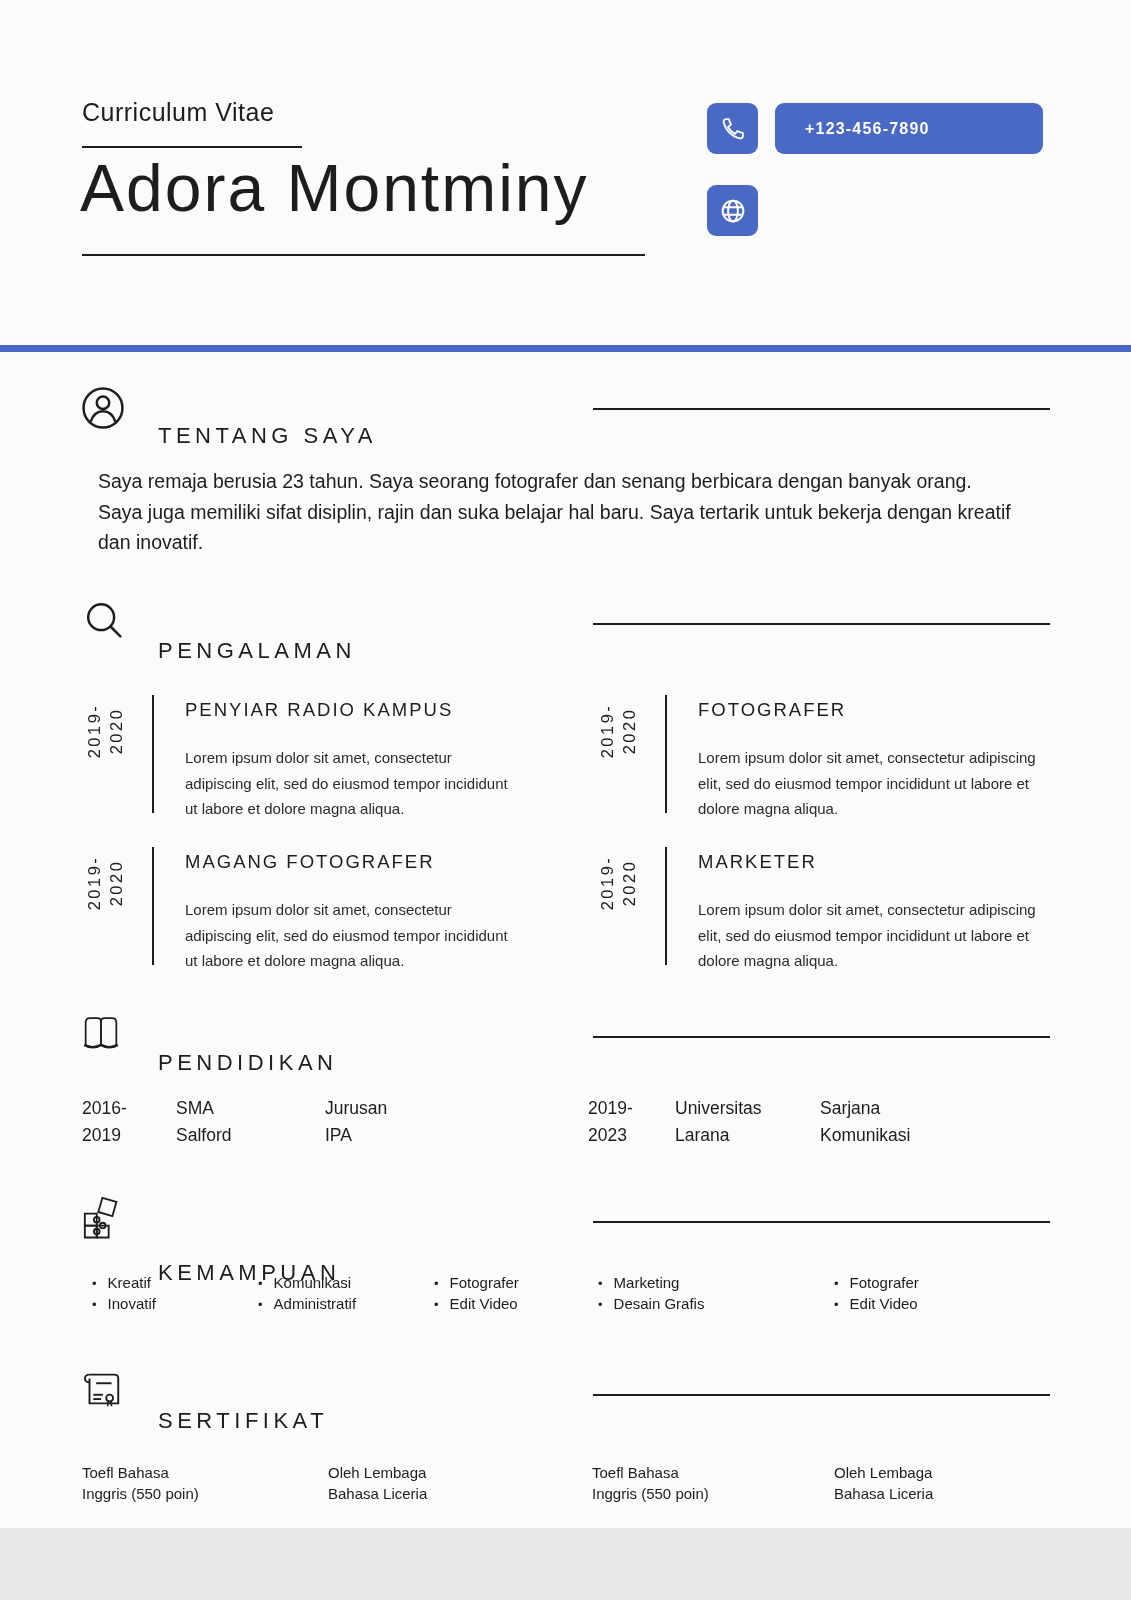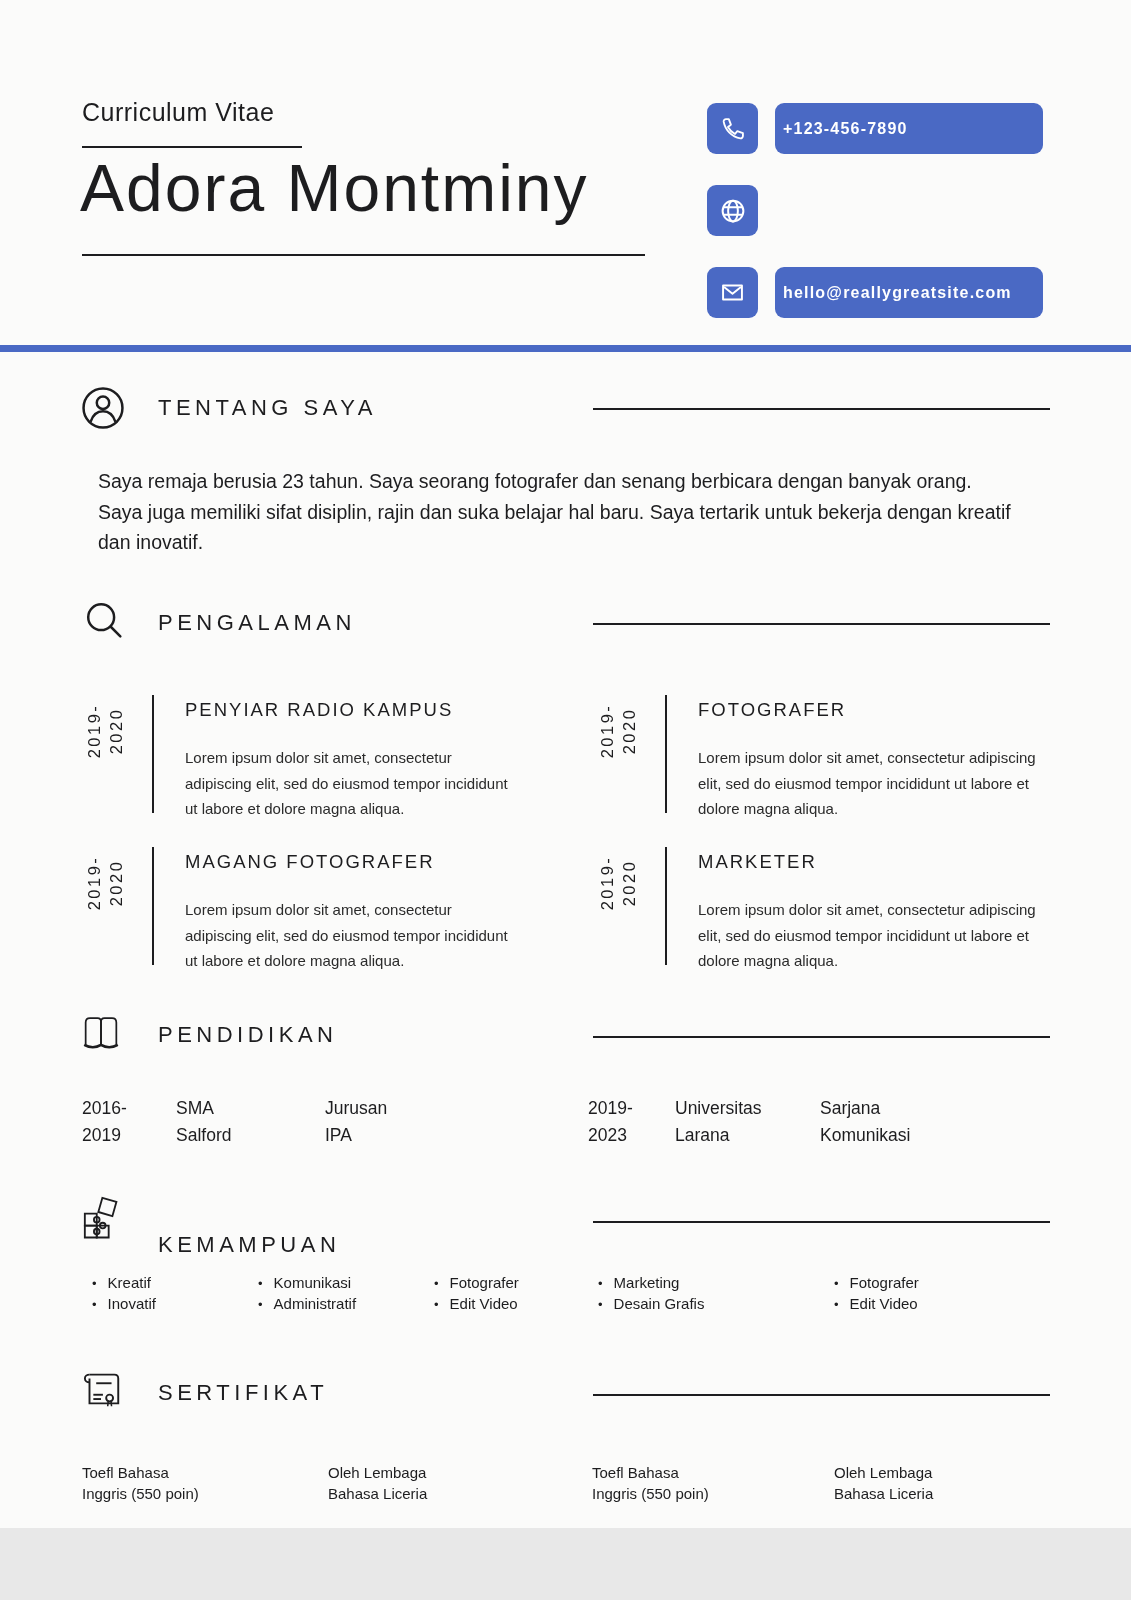--- a/index.html
+++ b/index.html
@@ -15,25 +15,25 @@
   .label-rule{left:82px;top:146px;width:220px;height:2px;background:#1d1d1f;}
   .cv-name{left:80px;top:150px;font-size:66px;font-weight:400;letter-spacing:2px;margin:0;white-space:nowrap;}
   .name-rule{left:82px;top:254px;width:563px;height:2px;background:#1d1d1f;}
   .subtitle-row{left:82px;top:264px;display:flex;align-items:center;gap:22px;}
   .subtitle-text{font-size:36px;letter-spacing:1px;}
   
   .contact-row{left:707px;width:336px;height:51px;display:flex;gap:17px;}
   .contact-icon{width:51px;height:51px;flex:0 0 51px;border-radius:9px;background:var(--accent);
     display:flex;align-items:center;justify-content:center;}
   .contact-pill{flex:1;border-radius:9px;background:var(--accent);color:#fff;display:flex;
-    align-items:center;padding-left:8px;font-size:16px;font-weight:bold;letter-spacing:1.2px;}
+    align-items:center;padding-left:30px;font-size:16px;font-weight:bold;letter-spacing:1.2px;}
   
   .divider{left:0;top:345px;width:100%;height:7px;background:var(--accent);}
   .bottom-bar{left:0;top:1583px;width:100%;height:17px;background:var(--accent);}
-  .section-title{left:158px;font-size:22px;letter-spacing:4.5px;font-weight:500;white-space:nowrap;}
+  .section-title{left:158px;font-size:22px;letter-spacing:4.5px;font-weight:500;white-space:nowrap;margin-top:28px;}
   .section-rule{left:593px;width:457px;height:2px;background:#1d1d1f;}
   .section-icon{display:flex;align-items:center;justify-content:center;}
   
   .about-text{left:82px;top:450px;width:918px;font-size:19.5px;line-height:30.5px;}
   
   .exp{width:480px;height:130px;}
   .exp-year{position:absolute;left:0;top:-6px;width:84px;height:84px;transform:rotate(-90deg);
     display:flex;flex-direction:column;align-items:center;justify-content:center;
     font-size:16.5px;letter-spacing:2.5px;line-height:22px;text-align:center;}
   .exp-rule{position:absolute;left:89px;top:0;width:2px;height:118px;background:#1d1d1f;}
@@ -71,29 +71,20 @@
   <div class="abs contact-row" style="top:185px">
     <span class="contact-icon">
       <svg width="30" height="30" viewBox="0 0 24 24" fill="none" stroke="#fff" stroke-width="1.6">
         <circle cx="12" cy="12" r="8.3"></circle>
         <ellipse cx="12" cy="12" rx="3.9" ry="8.3"></ellipse>
         <line x1="4.3" y1="9" x2="19.7" y2="9"></line>
         <line x1="4.3" y1="15" x2="19.7" y2="15"></line>
       </svg>
     </span>
   </div>
-  <div class="abs contact-row" style="top:267px">
-    <span class="contact-icon">
-      <svg width="29" height="29" viewBox="0 0 24 24" fill="none" stroke="#fff" stroke-width="1.6" stroke-linejoin="round">
-        <rect x="4.2" y="6.2" width="15.6" height="11.6"></rect>
-        <polyline points="5,7.5 12,13 19,7.5"></polyline>
-      </svg>
-    </span>
-    <span class="contact-pill">hello@reallygreatsite.com</span>
-  </div>
 
   <div class="abs divider"></div>
 
   <div class="abs section-icon" style="left:80px;top:385px">
     <svg width="46" height="46" viewBox="0 0 48 48" fill="none" stroke="#1d1d1f" stroke-width="2.6">
       <circle cx="24" cy="24" r="20.3"></circle>
       <circle cx="24" cy="18.5" r="6.5"></circle>
       <path d="M11 38.5 c2.5-7.5 7.5-11 13-11 s10.5 3.5 13 11"></path>
     </svg>
   </div>

